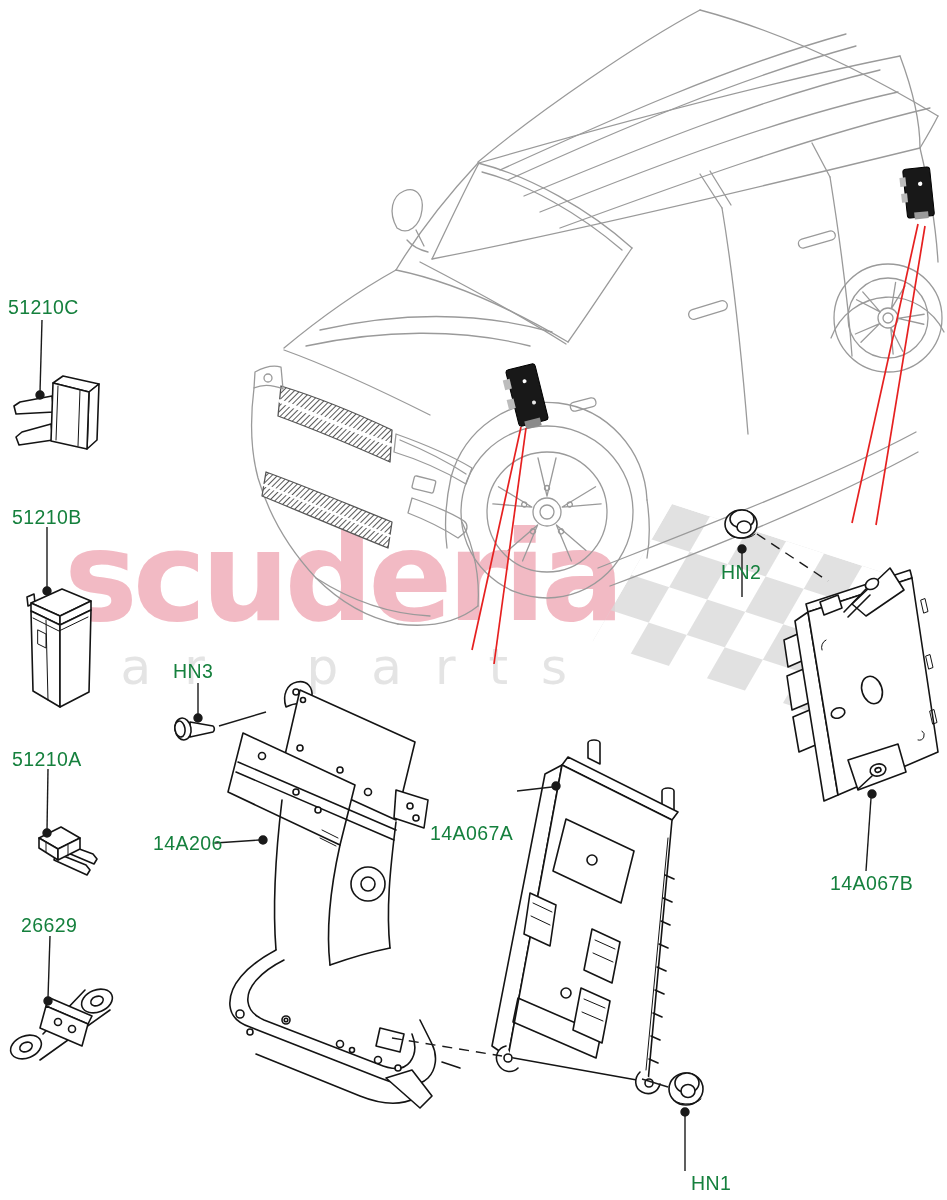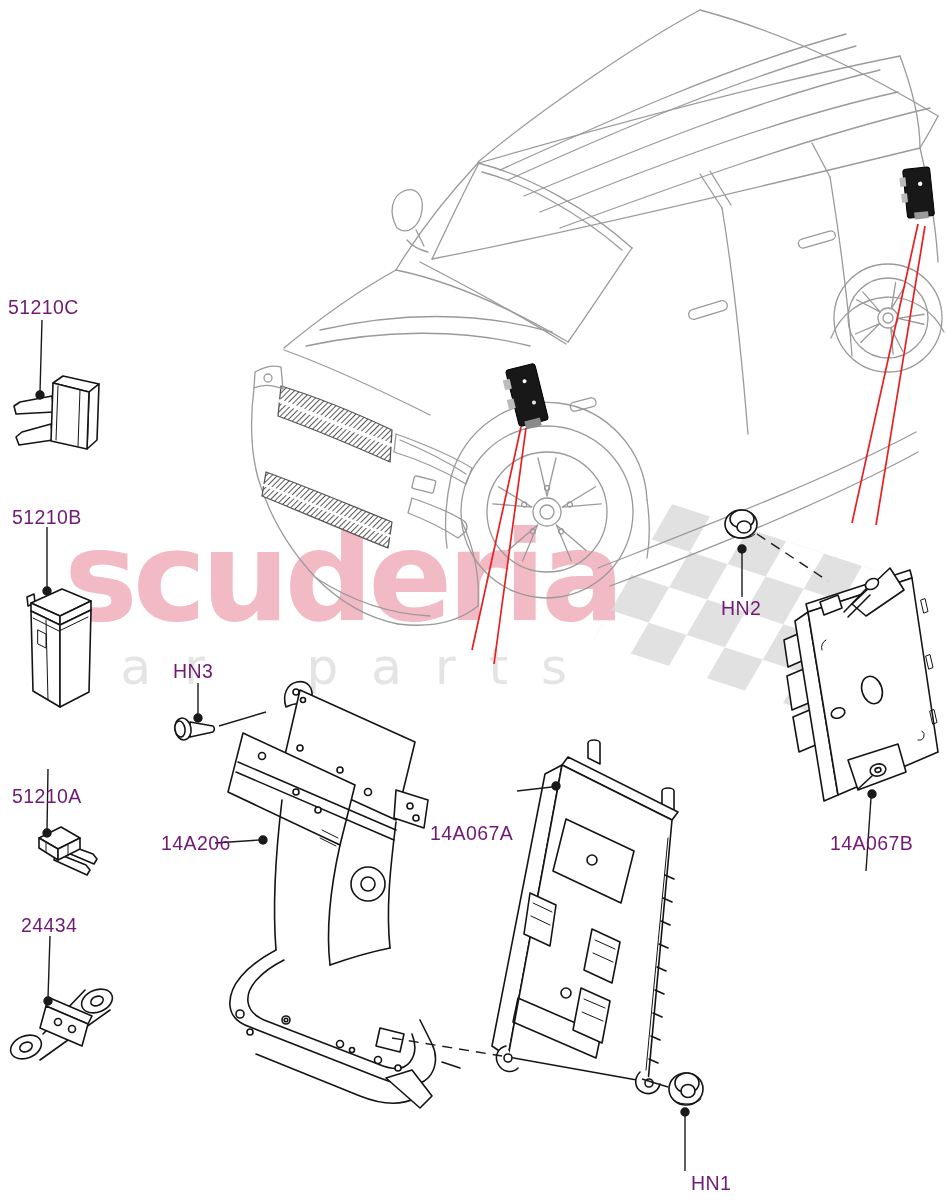--- a/index.html
+++ b/index.html
@@ -1,19 +1,19 @@
 <!DOCTYPE html>
 <html><head>
 <meta charset="utf-8">
 <style>
   html,body{margin:0;padding:0;background:#fff;}
   #stage{position:relative;width:947px;height:1200px;background:#ffffff;overflow:hidden;
          font-family:"Liberation Sans",sans-serif;}
   #stage svg{position:absolute;left:0;top:0;}
-  .plabel{position:absolute;font-size:19.5px;line-height:1.05;color:#701a75;
+  .plabel{position:absolute;font-size:19.5px;line-height:1.05;color:#15803d;
           letter-spacing:.4px;white-space:nowrap;cursor:pointer;}
   .wm-brand{font-family:"DejaVu Sans",sans-serif;font-weight:bold;}
   .wm-sub{font-family:"DejaVu Sans",sans-serif;}
 </style>
 </head>
 <body>
 
 <div id="stage">
 
 <svg width="947" height="1200" viewBox="0 0 947 1200">
@@ -348,22 +348,22 @@
         <circle cx="872" cy="794" r="4"></circle>
     <path d="M685,1171 L685,1115" fill="none"></path>
         <circle cx="685" cy="1112" r="4"></circle>
     <path d="M642,1079 L668,1087" fill="none"></path>
     <path d="M392,1038 L502,1056" fill="none" stroke-dasharray="10,7"></path>
   </g>
 </svg>
 
 <div class="plabel" style="left:8px;top:297px">51210C</div>
 <div class="plabel" style="left:12px;top:507px">51210B</div>
-<div class="plabel" style="left:12px;top:786px">51210A</div>
-<div class="plabel" style="left:21px;top:915px">24434</div>
+<div class="plabel" style="left:12px;top:749px">51210A</div>
+<div class="plabel" style="left:21px;top:915px">26629</div>
 <div class="plabel" style="left:173px;top:661px">HN3</div>
-<div class="plabel" style="left:161px;top:833px">14A206</div>
+<div class="plabel" style="left:153px;top:833px">14A206</div>
 <div class="plabel" style="left:430px;top:823px">14A067A</div>
-<div class="plabel" style="left:721px;top:598px">HN2</div>
-<div class="plabel" style="left:830px;top:833px">14A067B</div>
+<div class="plabel" style="left:721px;top:562px">HN2</div>
+<div class="plabel" style="left:830px;top:873px">14A067B</div>
 <div class="plabel" style="left:691px;top:1173px">HN1</div>
 
 </div>
 
 </body></html>

